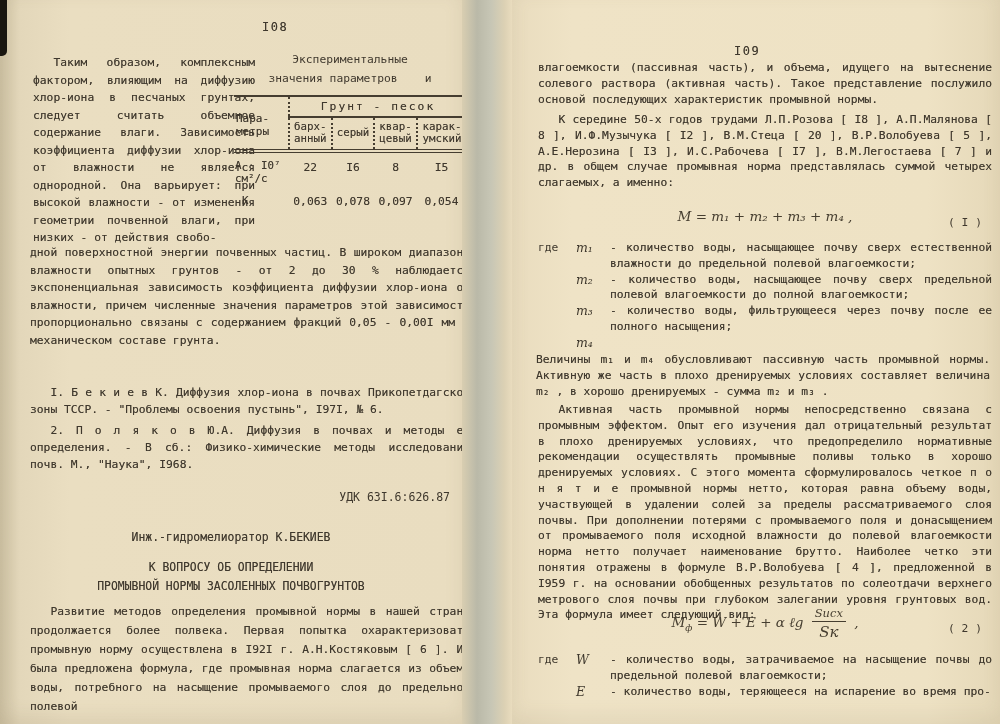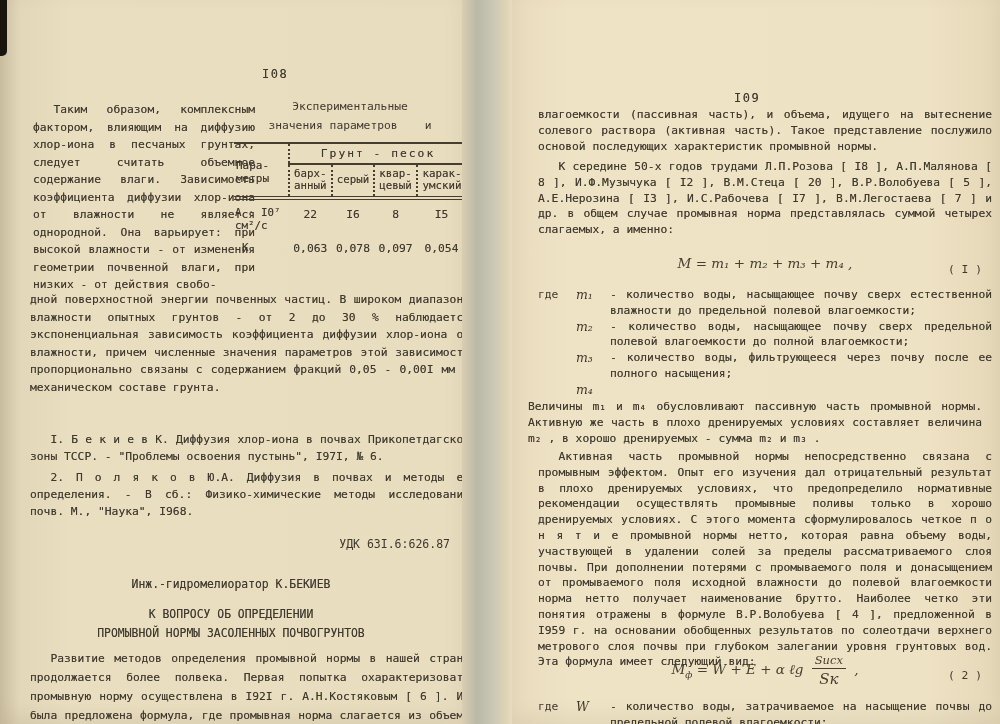--- a/index.html
+++ b/index.html
@@ -21,21 +21,21 @@
     box-shadow:inset 0 -8px 18px rgba(120,105,75,.10);
   }
   .gutter {
     position:absolute; top:0; bottom:0; left:462px; width:50px;
     background:linear-gradient(90deg,#d9ceb1 0%,#bab9a8 30%,#c7c6b5 58%,#dcd1b4 85%,#e9dcbe 100%);
   }
   .corner-black {
     position:absolute; left:0; top:0; width:7px; height:56px;
     background:#18150f; border-bottom-right-radius:5px;
   }
-  .abs { position:absolute;margin-top:47px; }
+  .abs { position:absolute; }
   p { margin:0; }
   .para { text-align:justify; font-size:11.3px; line-height:17.5px; text-shadow:0 0 .5px rgba(63,56,45,.55); }
   .indent { text-indent:3ch; }
   .pagenum { font-size:12px; letter-spacing:1.5px; text-shadow:0 0 .5px rgba(63,56,45,.55); }
 
   
   .tbl-block { font-size:11.3px; }
   .tbl-label { text-align:right; padding-right:10px; white-space:pre; margin-bottom:3px; }
   .tbl-caption { white-space:pre; text-align:center; line-height:19px; }
   table.tbl { border-collapse:collapse; width:100%; margin-top:7px; border-top:2px solid #453d30; }
@@ -173,21 +173,21 @@
         <span class="def-where"></span>
         <span class="def-sym">m₃</span>
         <span class="def-text">- количество воды, фильтрующееся через почву после ее полного насыщения;</span>
       </div>
       <div class="def-row">
         <span class="def-where"></span>
         <span class="def-sym">m₄</span>
       </div>
     </div>
 
-    <p class="abs para" style="left:16px; top:352px; width:454px;">Величины m₁ и m₄ обусловливают пассивную часть промывной нормы. Активную же часть в плохо дренируемых условиях составляет величина m₂ , в хорошо дренируемых - сумма m₂ и m₃ .</p>
+    <p class="abs para" style="left:24px; top:352px; width:454px;">Величины m₁ и m₄ обусловливают пассивную часть промывной нормы. Активную же часть в плохо дренируемых условиях составляет величина m₂ , в хорошо дренируемых - сумма m₂ и m₃ .</p>
 
     <p class="abs para indent" style="left:26px; top:402px; width:454px;">Активная часть промывной нормы непосредственно связана с промывным эффектом. Опыт его изучения дал отрицательный результат в плохо дренируемых условиях, что предопределило нормативные рекомендации осуществлять промывные поливы только в хорошо дренируемых условиях. С этого момента сформулировалось четкое п о н я т и е промывной нормы нетто, которая равна объему воды, участвующей в удалении солей за пределы рассматриваемого слоя почвы. При дополнении потерями с промываемого поля и донасыщением от промываемого поля исходной влажности до полевой влагоемкости норма нетто получает наименование брутто. Наиболее четко эти понятия отражены в формуле В.Р.Волобуева [ 4 ], предложенной в I959 г. на основании обобщенных результатов по солеотдачи верхнего метрового слоя почвы при глубоком залегании уровня грунтовых вод. Эта формула имеет следующий вид:</p>
 
     <div class="abs" style="left:26px; top:606px; width:454px;">
       <div class="f-row formula">
         <span>M</span><sub class="f-sub">ф</sub>
         <span>= W + E + α ℓg</span>
         <span class="frac">
           <span class="frac-num">Sисх</span>
           <span class="frac-den">Sк</span>

